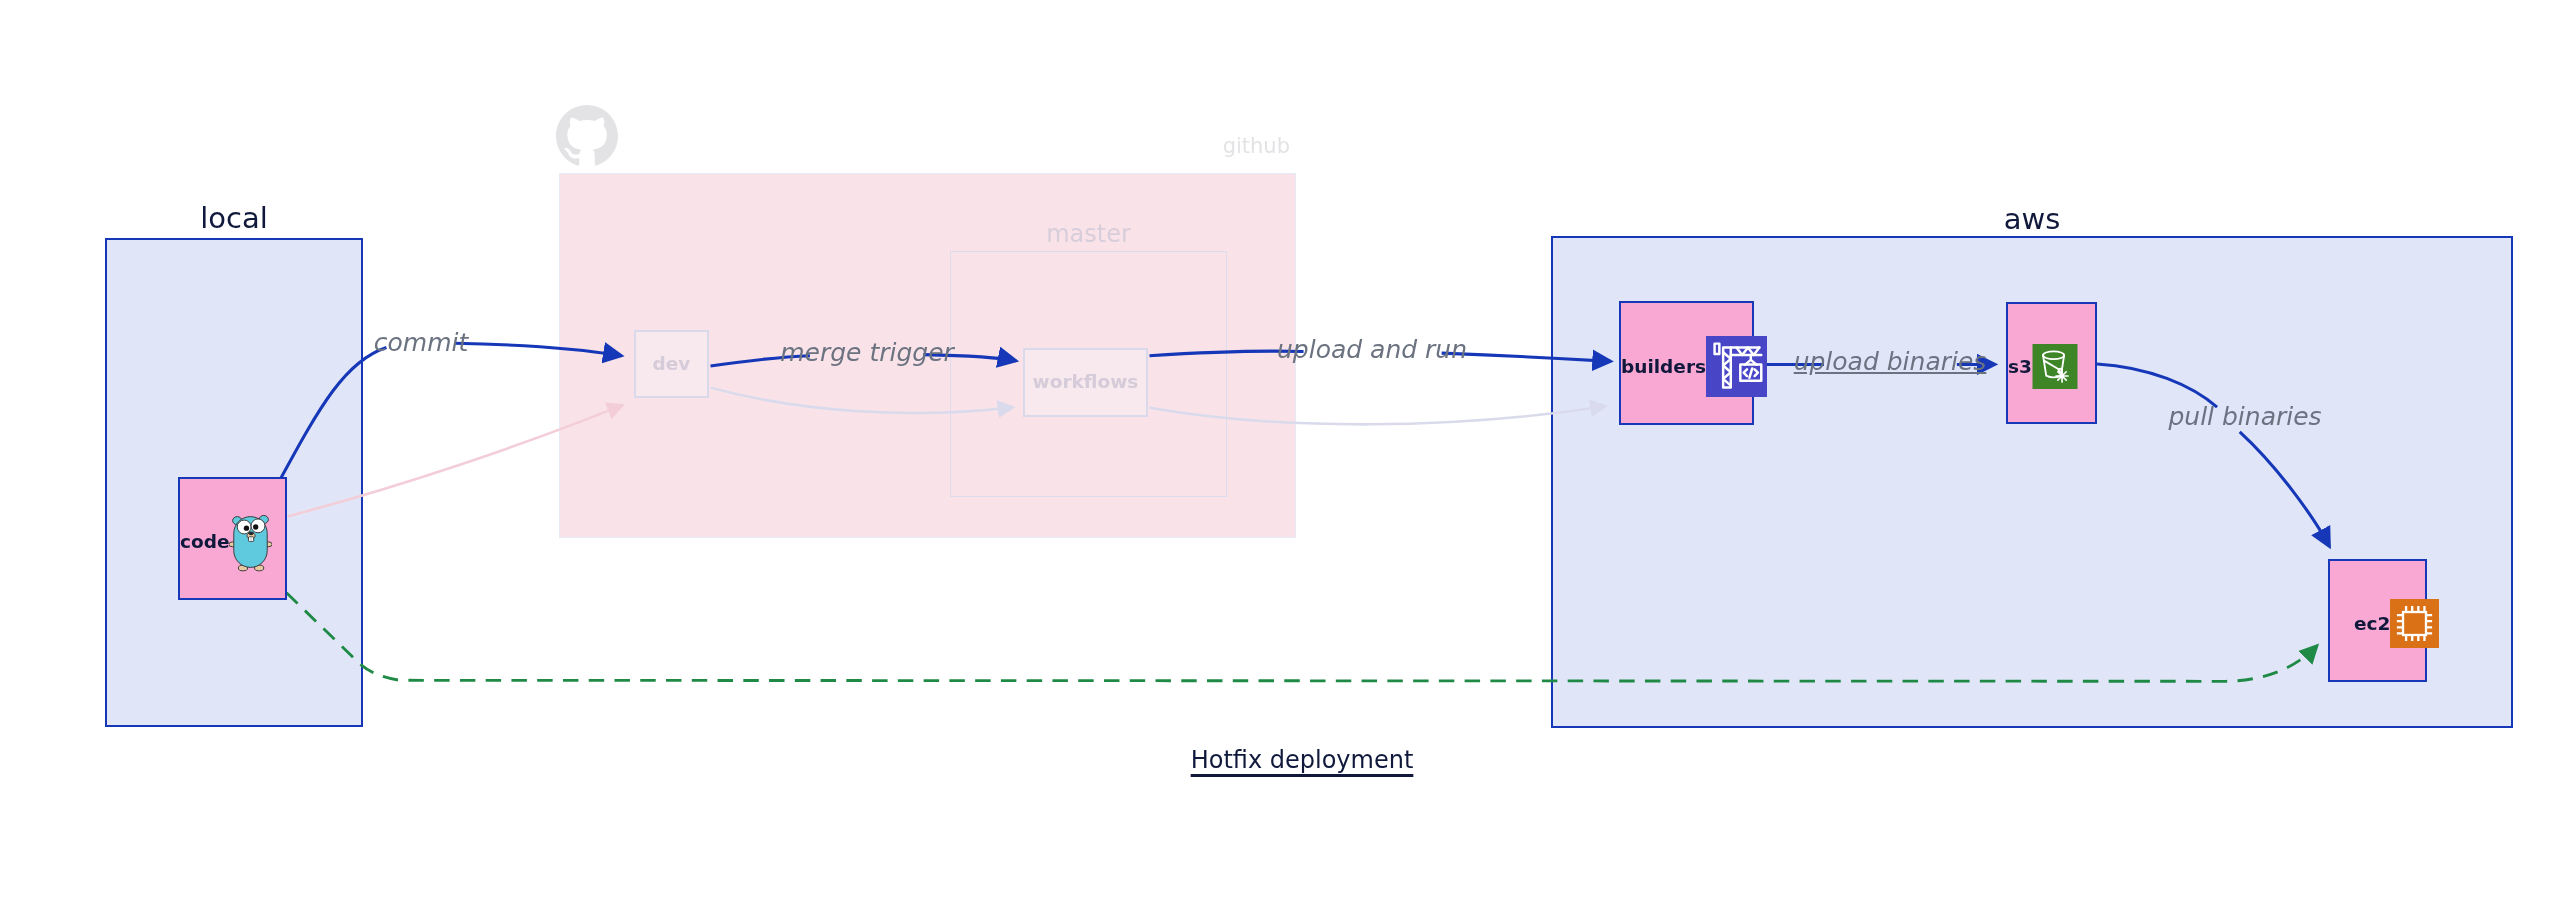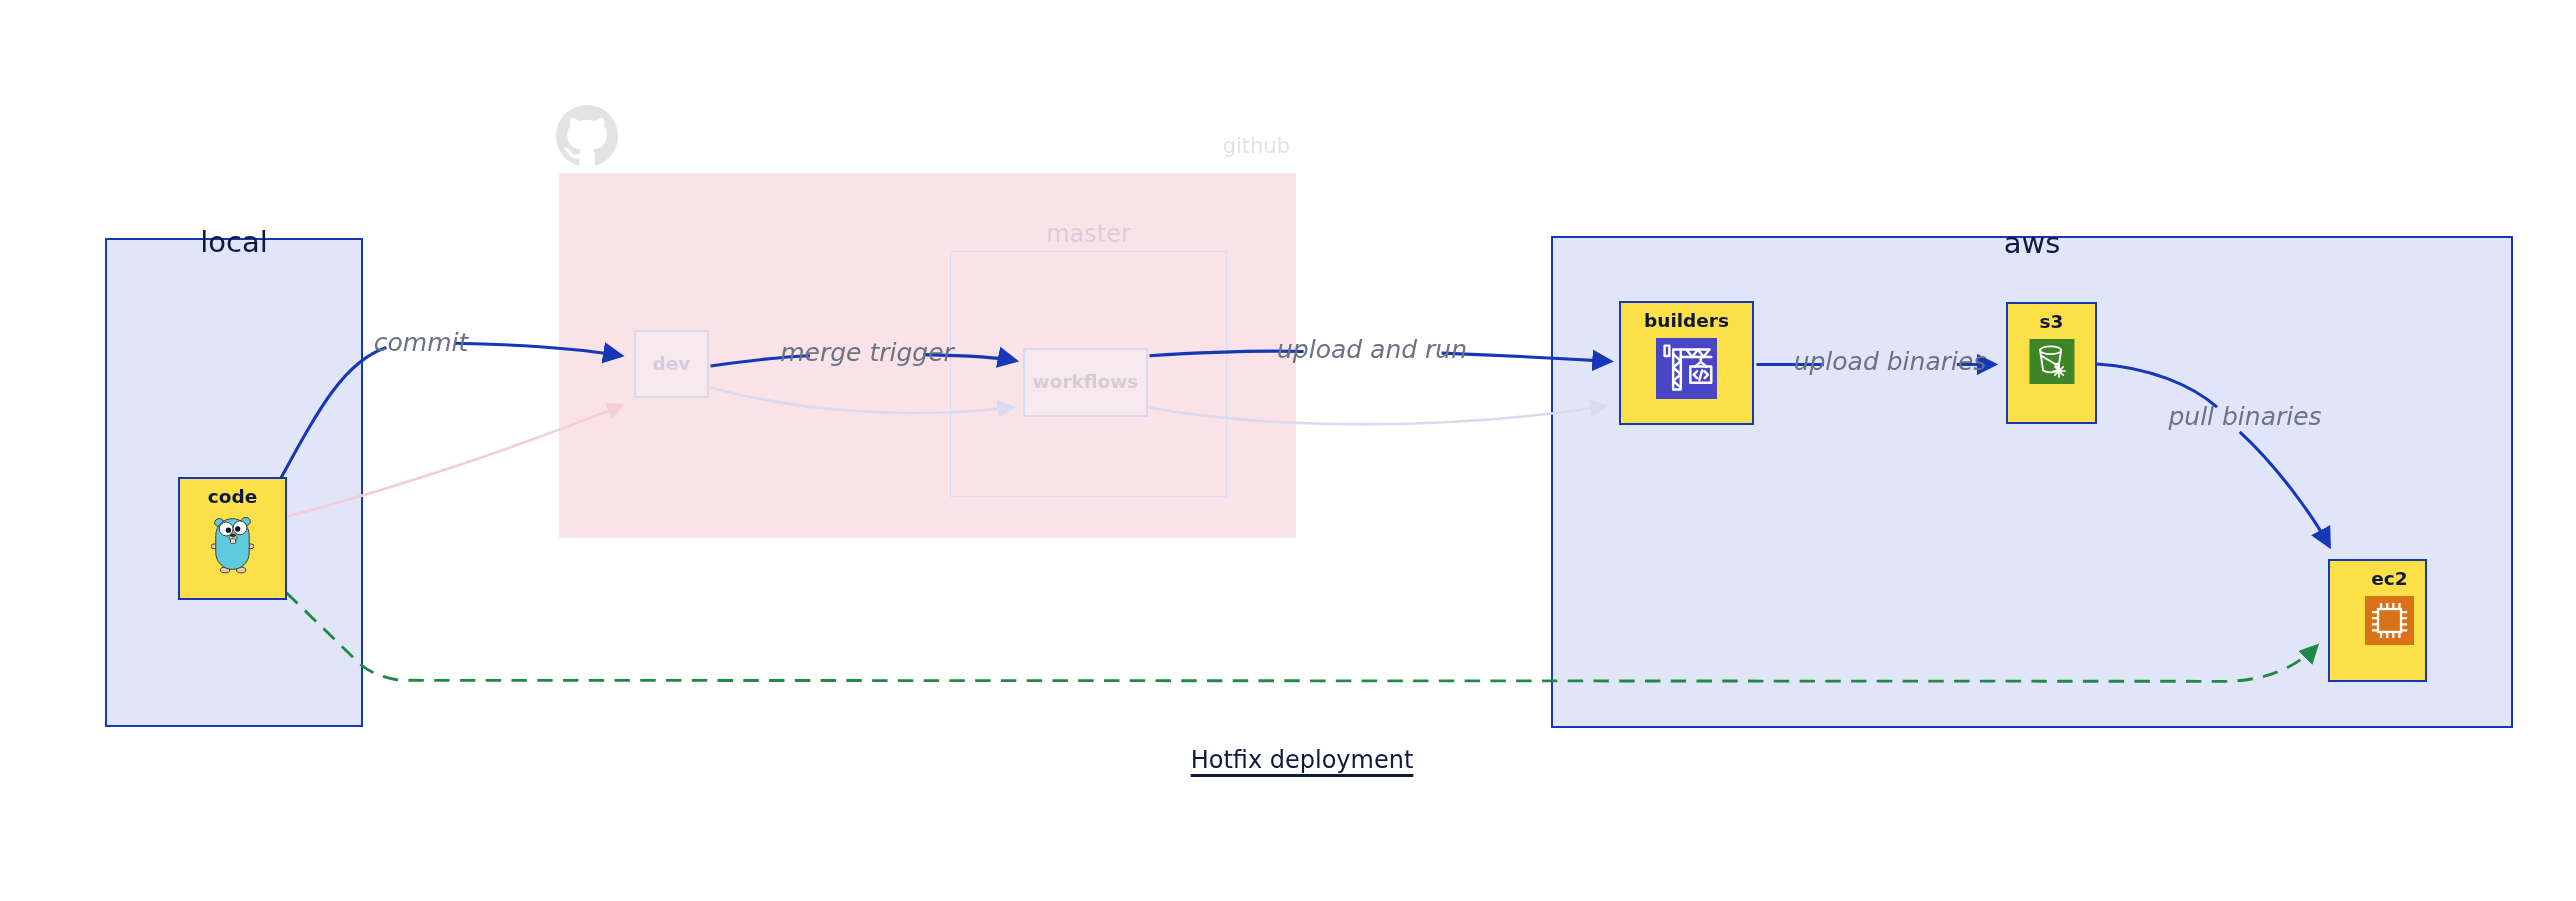--- a/index.html
+++ b/index.html
@@ -1,27 +1,27 @@
 <!DOCTYPE html>
 <html style="font-size:8.2px"><head>
 <meta charset="utf-8">
 <style>
   html,body{margin:0;padding:0;}
   body{
     width:2604px;height:902px;position:relative;background:#ffffff;
     font-family:"DejaVu Sans","Liberation Sans",sans-serif;overflow:hidden;
   }
   .group{position:absolute;box-sizing:border-box;background:#e0e6f8;border:2.6px solid #1638b8;z-index:1;}
-  .group-label{position:absolute;z-index:4;text-align:center;color:#10193c;font-size:29px;line-height:1;margin-top:24px;}
+  .group-label{position:absolute;z-index:4;text-align:center;color:#10193c;font-size:29px;line-height:1;}
   .region{position:absolute;box-sizing:border-box;background:#f9e3e8;border:1.5px solid #e7eaf7;z-index:1;}
   .region-label{position:absolute;z-index:4;color:#e3e3e6;font-size:21px;line-height:1;}
   .master-box{position:absolute;box-sizing:border-box;border:1.5px solid #dcdcee;z-index:1;}
   .master-label{position:absolute;z-index:1;text-align:center;color:#d8cdda;font-size:24px;line-height:1;}
-  .node{position:absolute;box-sizing:border-box;background:#fde047;border:2.6px solid #1638b8;z-index:3;
-        display:flex;flex-direction:column;align-items:center;}
+  .node{position:absolute;box-sizing:border-box;background:#f9a8d4;border:2.6px solid #1638b8;z-index:3;
+        display:flex;align-items:center;}
   .node .nlabel{font-weight:bold;font-size:18.5px;color:#10193c;margin-top:8.2px;line-height:1.1;}
   .node .icon{margin-top:6.2px;}
   .ghost-node{position:absolute;box-sizing:border-box;background:#f8e9ee;border:2.1px solid #d9d9ec;z-index:3;
         display:flex;align-items:center;justify-content:center;}
   .ghost-node .nlabel{font-weight:bold;font-size:18.5px;color:#d6cbd8;line-height:1;}
   .edges{position:absolute;left:0;top:0;z-index:2;}
   .edge-label{position:absolute;z-index:4;font-size:25px;font-style:italic;color:#6b7280;
         white-space:nowrap;transform:translateX(-50%);line-height:1;}
   .title-wrap{position:absolute;left:0;top:746px;width:100%;text-align:center;z-index:4;}
   .title-text{display:inline-block;font-size:24px;color:#10193c;
@@ -169,19 +169,19 @@
         <path d="M17 21 H9 M17 29 H9 M17 37 H9 M17 45 H9"></path>
         <path d="M47 21 H55 M47 29 H55 M47 37 H55 M47 45 H55"></path>
       </g>
     </svg>
   </div>
 </div>
 
 <div class="edge-label" style="left:421px;top:330px;">commit</div>
 <div class="edge-label" style="left:867px;top:340px;">merge trigger</div>
 <div class="edge-label" style="left:1372px;top:337px;">upload and run</div>
-<div class="edge-label" style="left:1890px;top:349px;">upload binaries</div>
+<div class="edge-label" style="left:1890px;top:349px;text-decoration:underline;">upload binaries</div>
 <div class="edge-label" style="left:2245px;top:404px;">pull binaries</div>
 
 <div class="title-wrap">
   <span class="title-text">Hotfix deployment</span>
 </div>
 
 
 </body></html>

